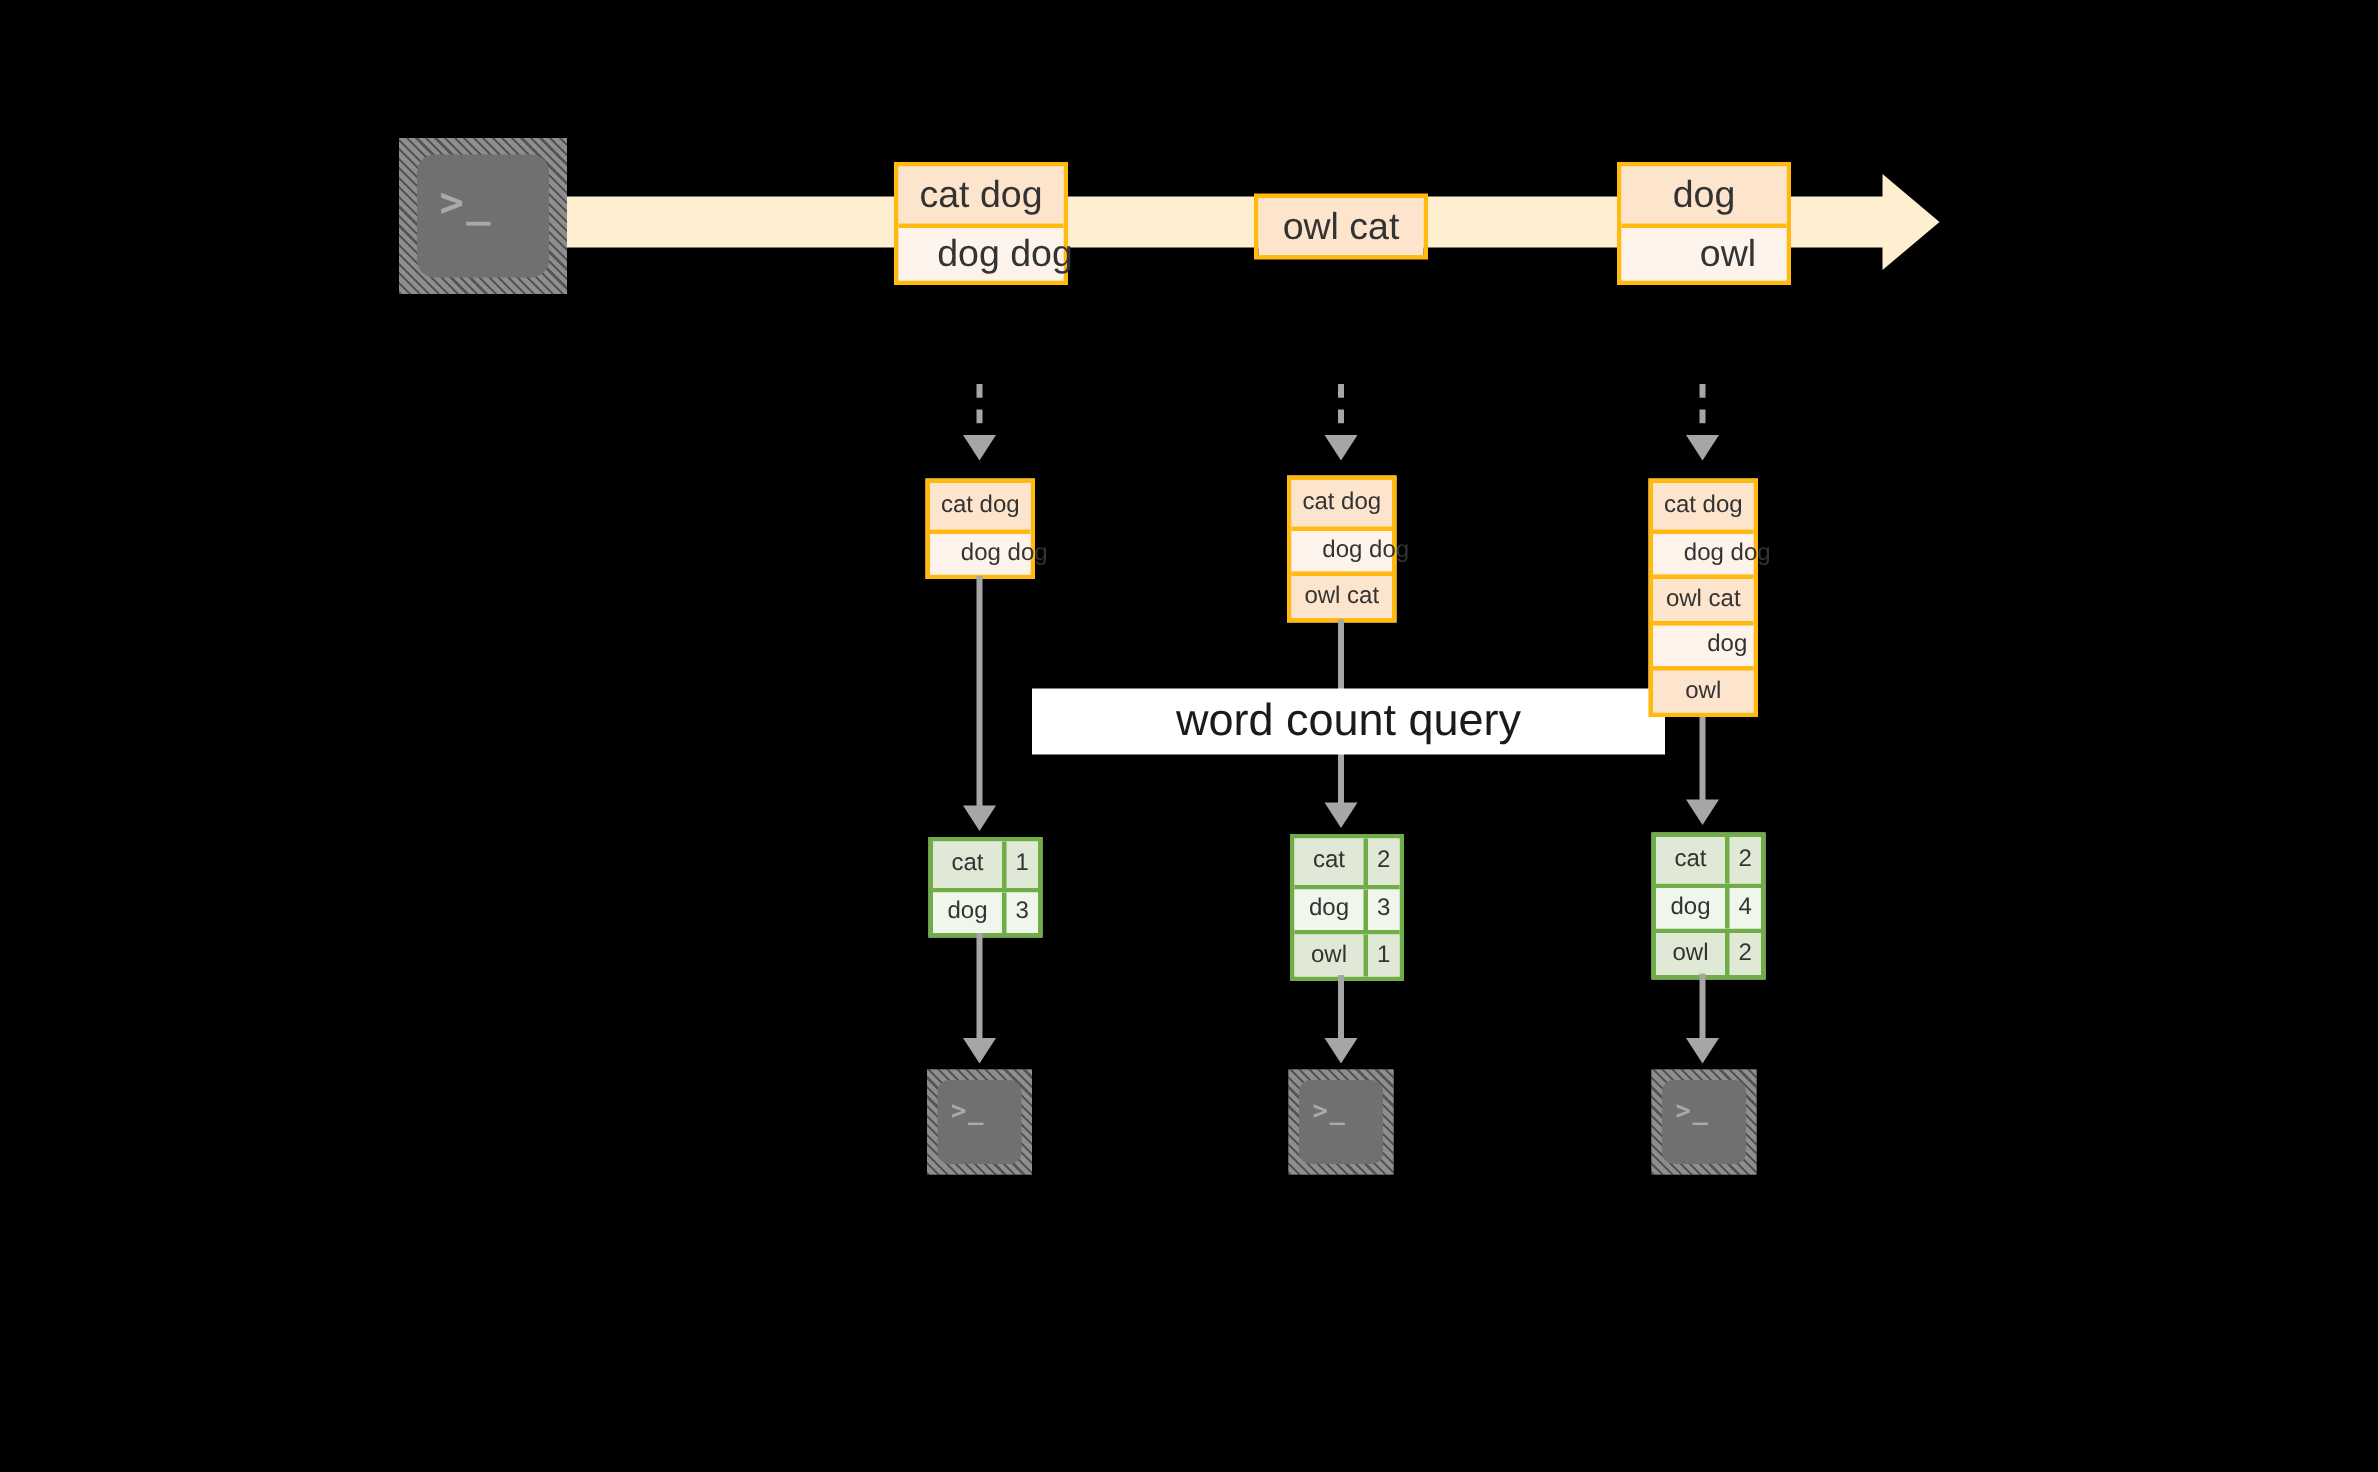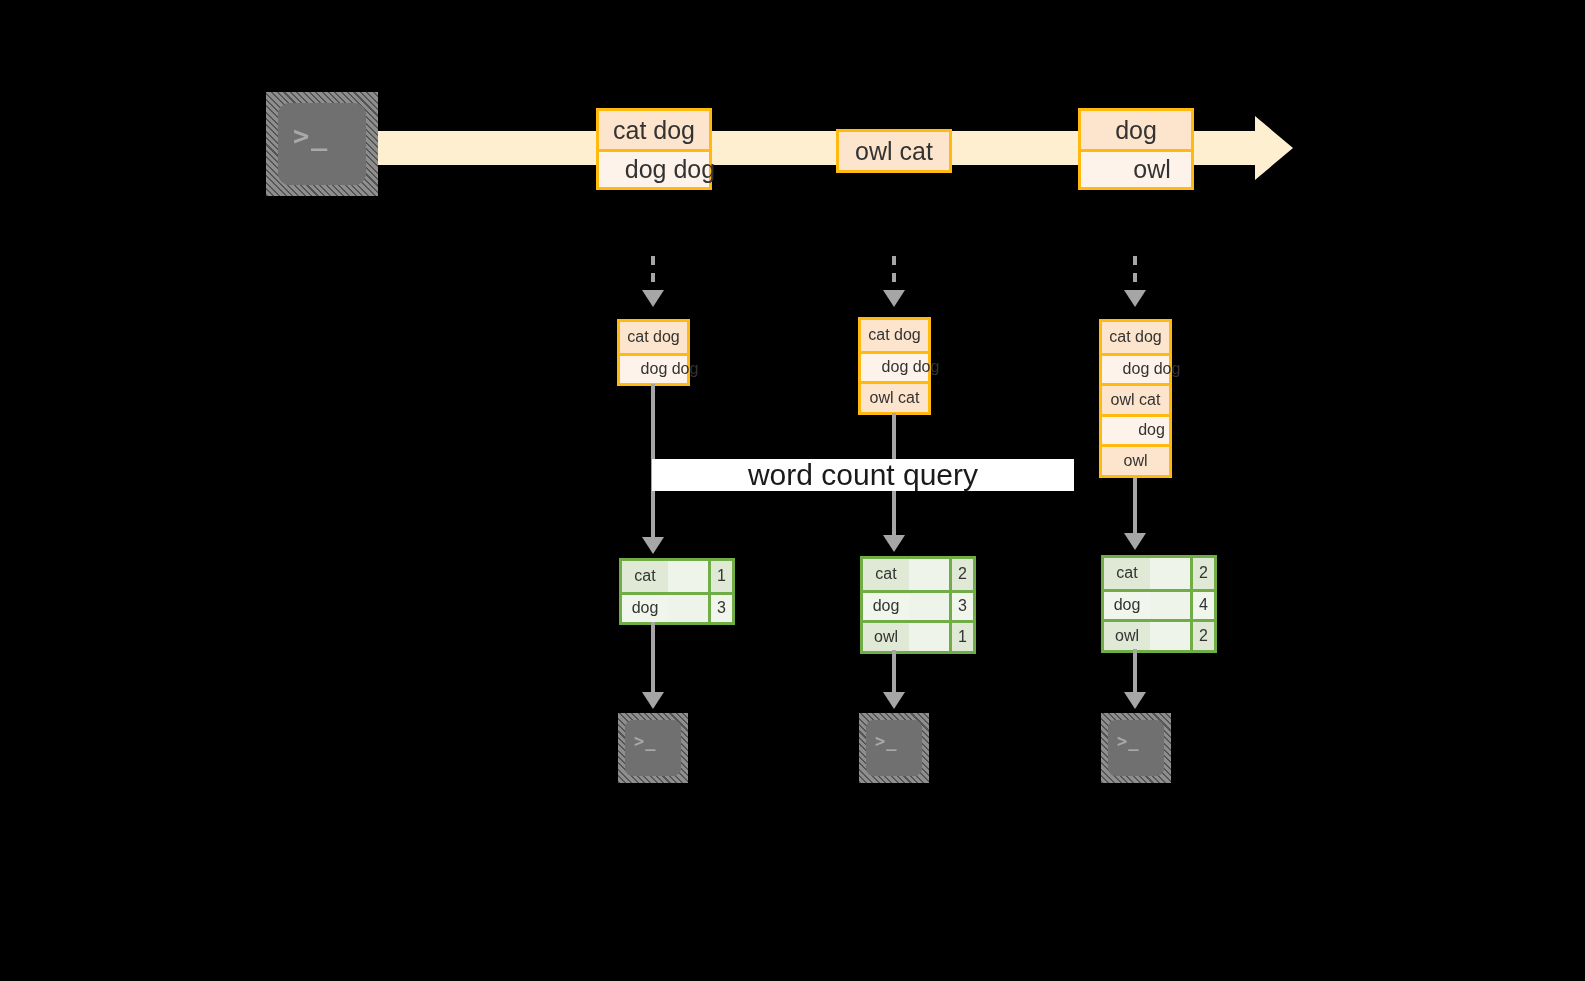--- a/index.html
+++ b/index.html
@@ -83,21 +83,20 @@
   .res-table {
     position: absolute;
     border: 3px solid #70ad47;
     box-sizing: border-box;
     background: #eef4e9;
   }
   .res-row {
     display: flex;
     box-sizing: border-box;
     height: 30.5px;
-    gap: 40px;
   }
   .res-row + .res-row { border-top: 3px solid #70ad47; }
   .res-cell {
     box-sizing: border-box;
     display: flex;
     align-items: center;
     justify-content: center;
     font-size: 16px;
     color: #333333;
     white-space: nowrap;
@@ -235,21 +234,21 @@
     <div class="term-body" style="left:7px; top:7px; width:56px; height:56px;"></div>
     <div class="term-glyph" style="left:16px; top:20px; font-size:17px;">&gt;_</div>
   </div>
 
   <div class="conn dashed" style="left:1133px; top:256px; height:36px;"></div>
   <div class="arrowhead" style="left:1124px; top:290px;"></div>
 
   <div class="conn" style="left:1133px; top:470px; height:65px;"></div>
   <div class="arrowhead" style="left:1124px; top:533px;"></div>
 
-  <div class="banner" style="left:652px; top:459px; width:422px; height:32px;">
+  <div class="banner" style="left:688px; top:459px; width:422px; height:44px;">
     <span>word count query</span>
   </div>
 
   <div class="rec-group rec-small" style="left:1099px; top:319px; width:73px; z-index:5;">
     <div class="rec-row alt">cat dog</div>
     <div class="rec-row plain">dog dog</div>
     <div class="rec-row alt">owl cat</div>
     <div class="rec-row plain">dog</div>
     <div class="rec-row alt">owl</div>
   </div>

